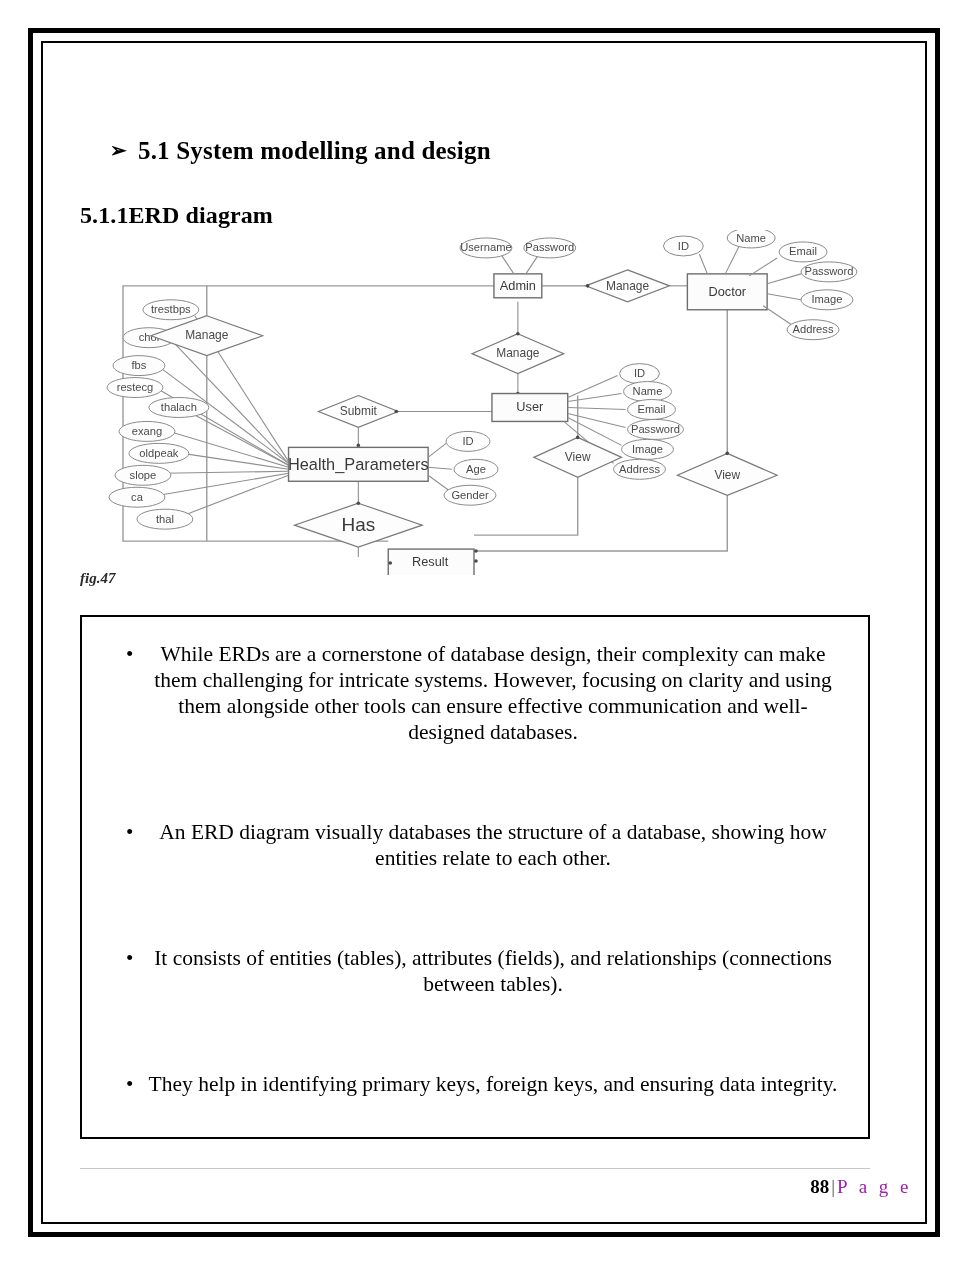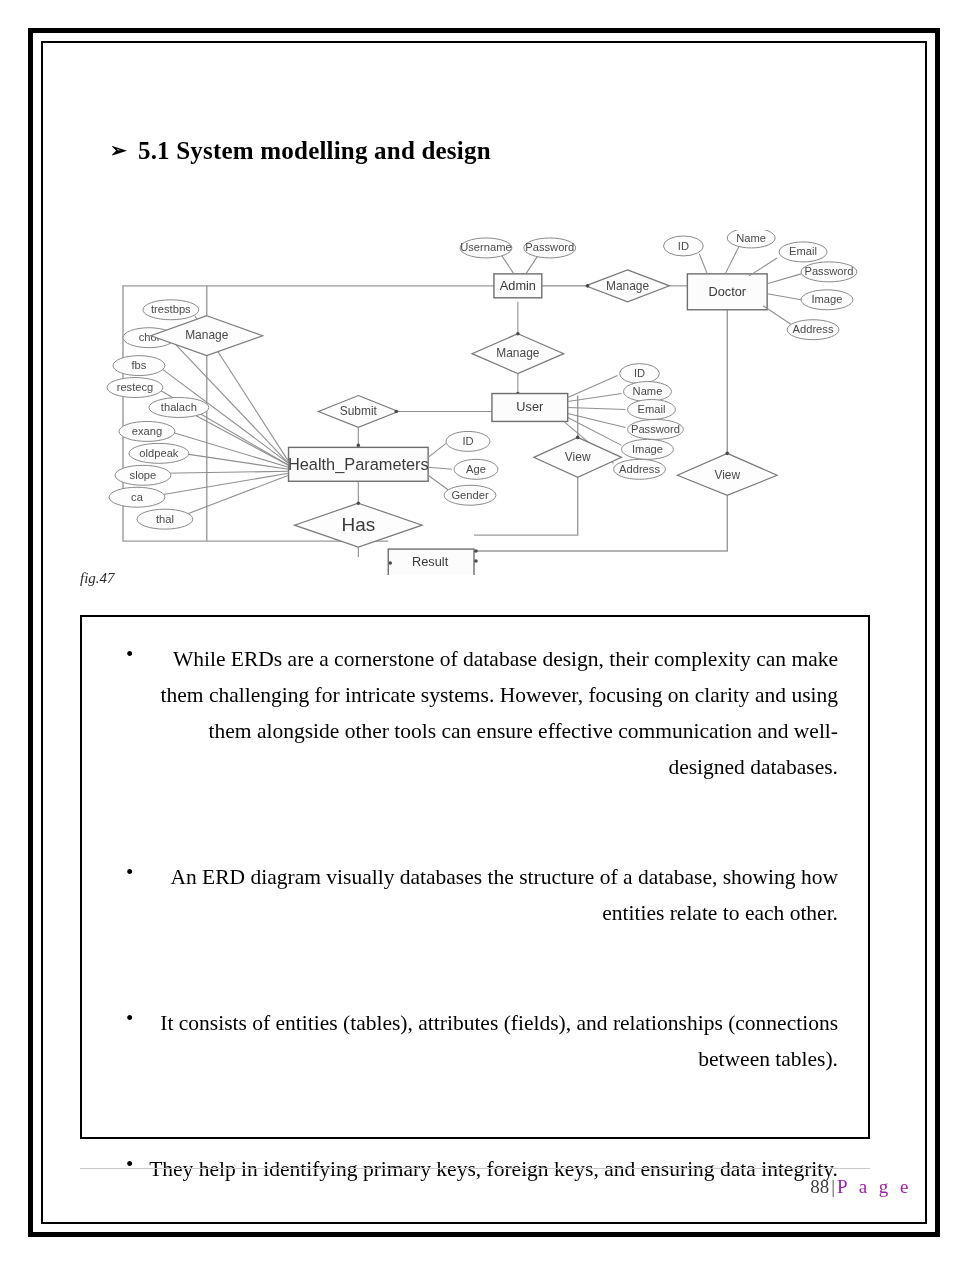--- a/index.html
+++ b/index.html
@@ -83,20 +83,21 @@
   }
   #erd-figure svg { display: block; }
 
   .fig-caption {
     position: absolute;
     left: 28px;
     top: 518px;
     font-size: 15px;
     font-style: italic;
     color: #2b2b2b;
+    font-weight: bold;
   }
 
   
   #bullet-box {
     position: absolute;
     left: 28px;
     top: 563px;
     width: 790px;
     height: 524px;
     border: 2px solid #000;
@@ -114,41 +115,41 @@
     width: 36px;
     font-size: 21px;
     line-height: 26px;
     text-align: left;
     padding-left: 14px;
     box-sizing: border-box;
   }
   .bullet-text {
     flex: 1 1 auto;
     font-size: 21.5px;
-    line-height: 36px;
-    text-align: right;
+    line-height: 26px;
+    text-align: center;
   }
 
   
   #footer-rule {
     position: absolute;
     left: 28px;
     top: 1116px;
     width: 790px;
     height: 1px;
     background: #c8c8c8;
   }
   #page-footer {
     position: absolute;
     right: 4px;
     top: 1124px;
     font-size: 19px;
     white-space: nowrap;
   }
-  #page-footer .pg-num { font-weight: normal; color: #404040; }
+  #page-footer .pg-num { font-weight: bold; color: #000000; }
   #page-footer .pg-sep { color: #555; margin: 0 2px; }
   #page-footer .pg-word { color: #a21caf; letter-spacing: 3.5px; }
 
   
   text.erd-label {
     font-family: "Liberation Sans", sans-serif;
     fill: #4a4a4a;
     text-anchor: middle;
     dominant-baseline: middle;
   }
@@ -191,20 +192,21 @@
 <div id="page-frame-outer">
   <div id="page-frame-inner"></div>
 </div>
 
 <div id="content">
 
   <div class="heading-1">
     <span class="arrow-bullet">➢</span><span>5.1 System modelling and design</span>
   </div>
 
+  <div class="heading-2">5.1.1ERD diagram</div>
 
   <div id="erd-figure">
     <svg viewBox="0 0 395 173" width="790" height="345" xmlns="http://www.w3.org/2000/svg">
 
       <polyline class="conn-bus" points="208,28 22,28 22,156 155,156"></polyline>
 
       <polyline class="conn-bus" points="325,40 325,112"></polyline>
       <polyline class="conn-bus" points="325,133 325,161 198,161"></polyline>
 
       <polyline class="conn-bus" points="250,83 250,104"></polyline>

